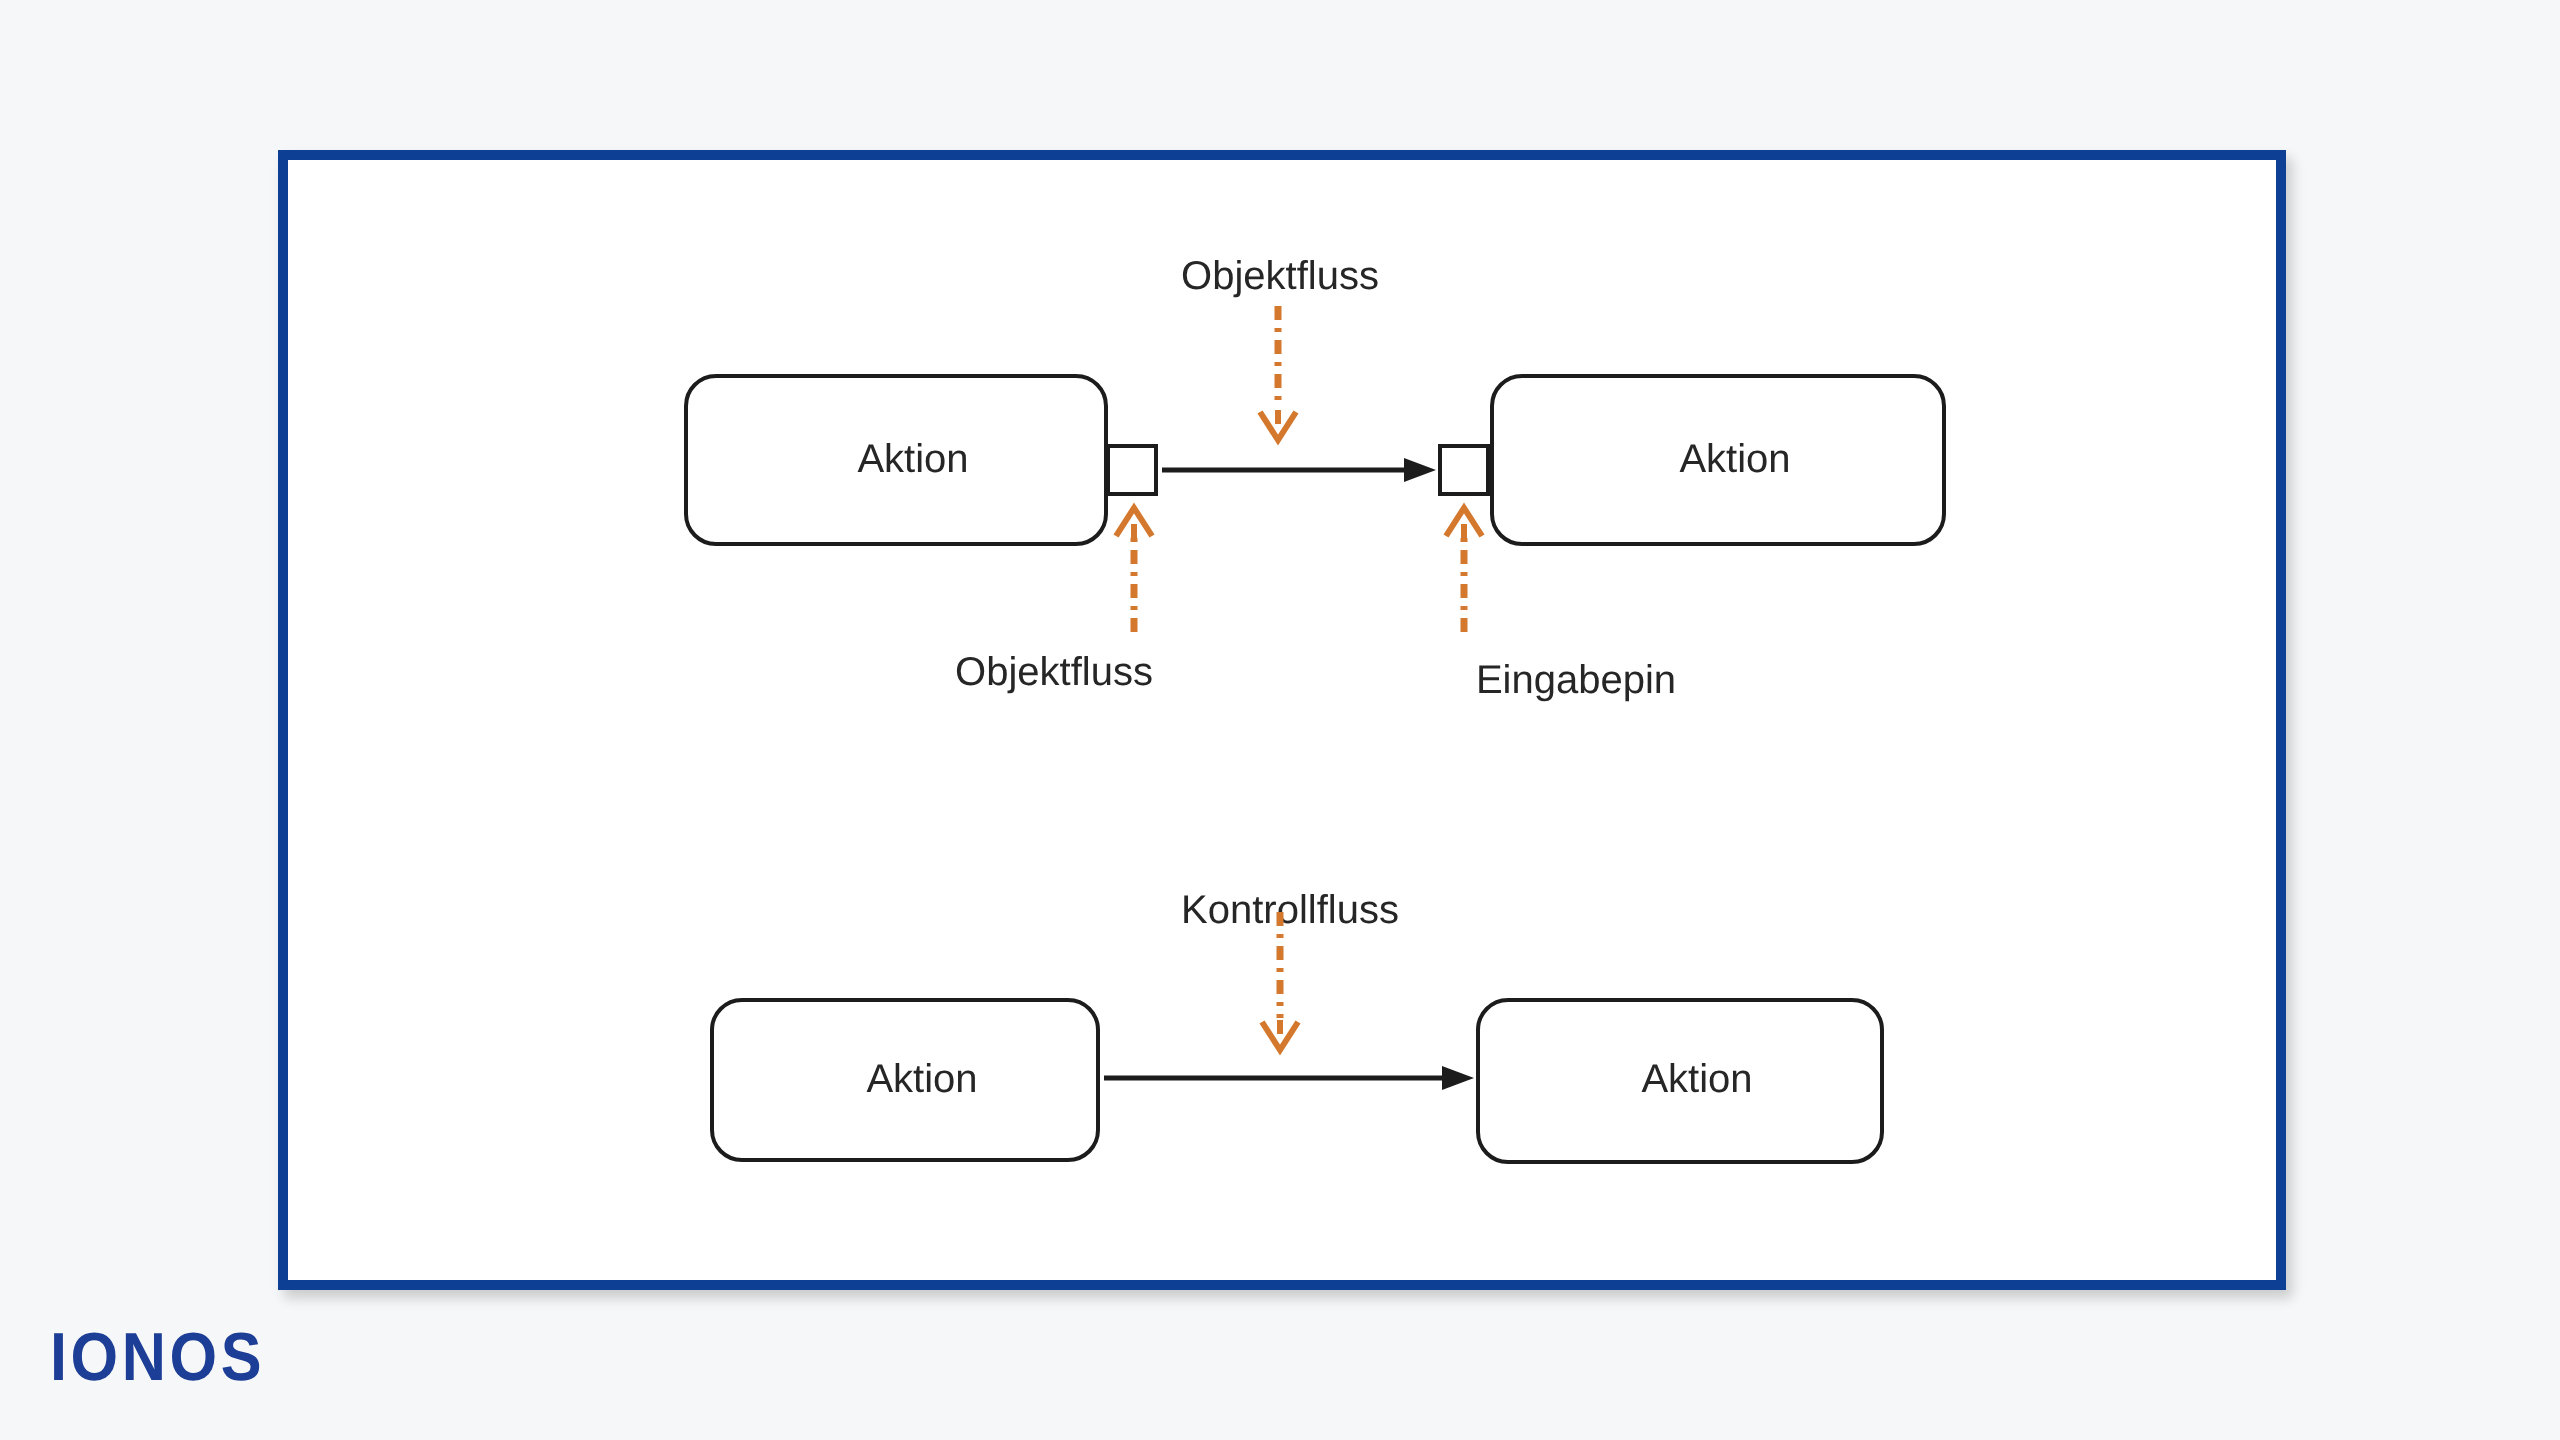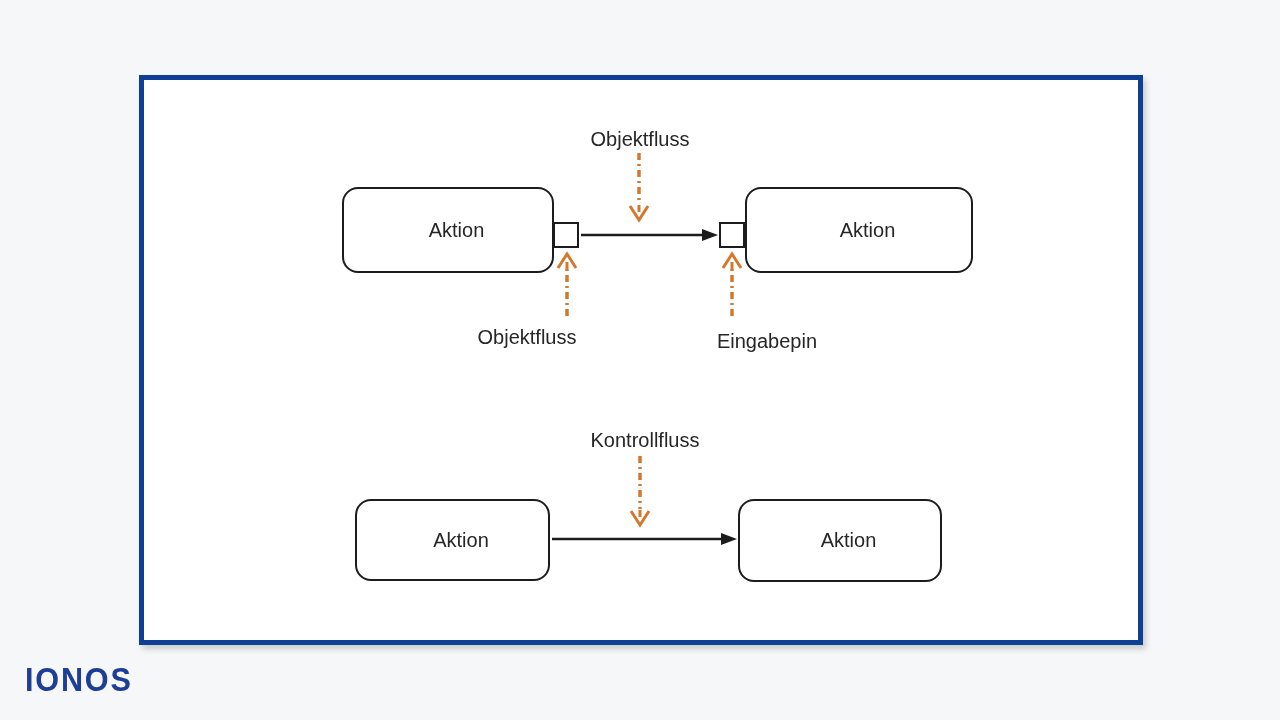--- a/index.html
+++ b/index.html
@@ -28,22 +28,22 @@
     border:2.5px solid #1c1c1c; background:#ffffff;
   }
   .pin--out { left:553px; top:222px; }
   .pin--in  { left:719px; top:222px; }
   .lbl {
     position:absolute; transform:translate(-50%,-50%);
     font-size:20px; color:#262626; white-space:nowrap;
   }
   .lbl--objektfluss  { left:640px; top:139px; }
   .lbl--ausgabepin   { left:527px; top:337px; }
-  .lbl--eingabepin   { left:767px; top:341px; }
-  .lbl--kontrollfluss{ left:645px; top:440px; }
+  .lbl--eingabepin   { left:788px; top:341px; }
+  .lbl--kontrollfluss{ left:645px; top:456px; }
   .overlay {
     position:absolute; left:0; top:0; width:1280px; height:720px;
     pointer-events:none;
   }
   .logo {
     position:absolute; left:25px; top:660px;
     font-size:34px; font-weight:bold; letter-spacing:2px;
     color:#1d3e96; transform:scaleX(0.9); transform-origin:left center;
   }
 </style>

